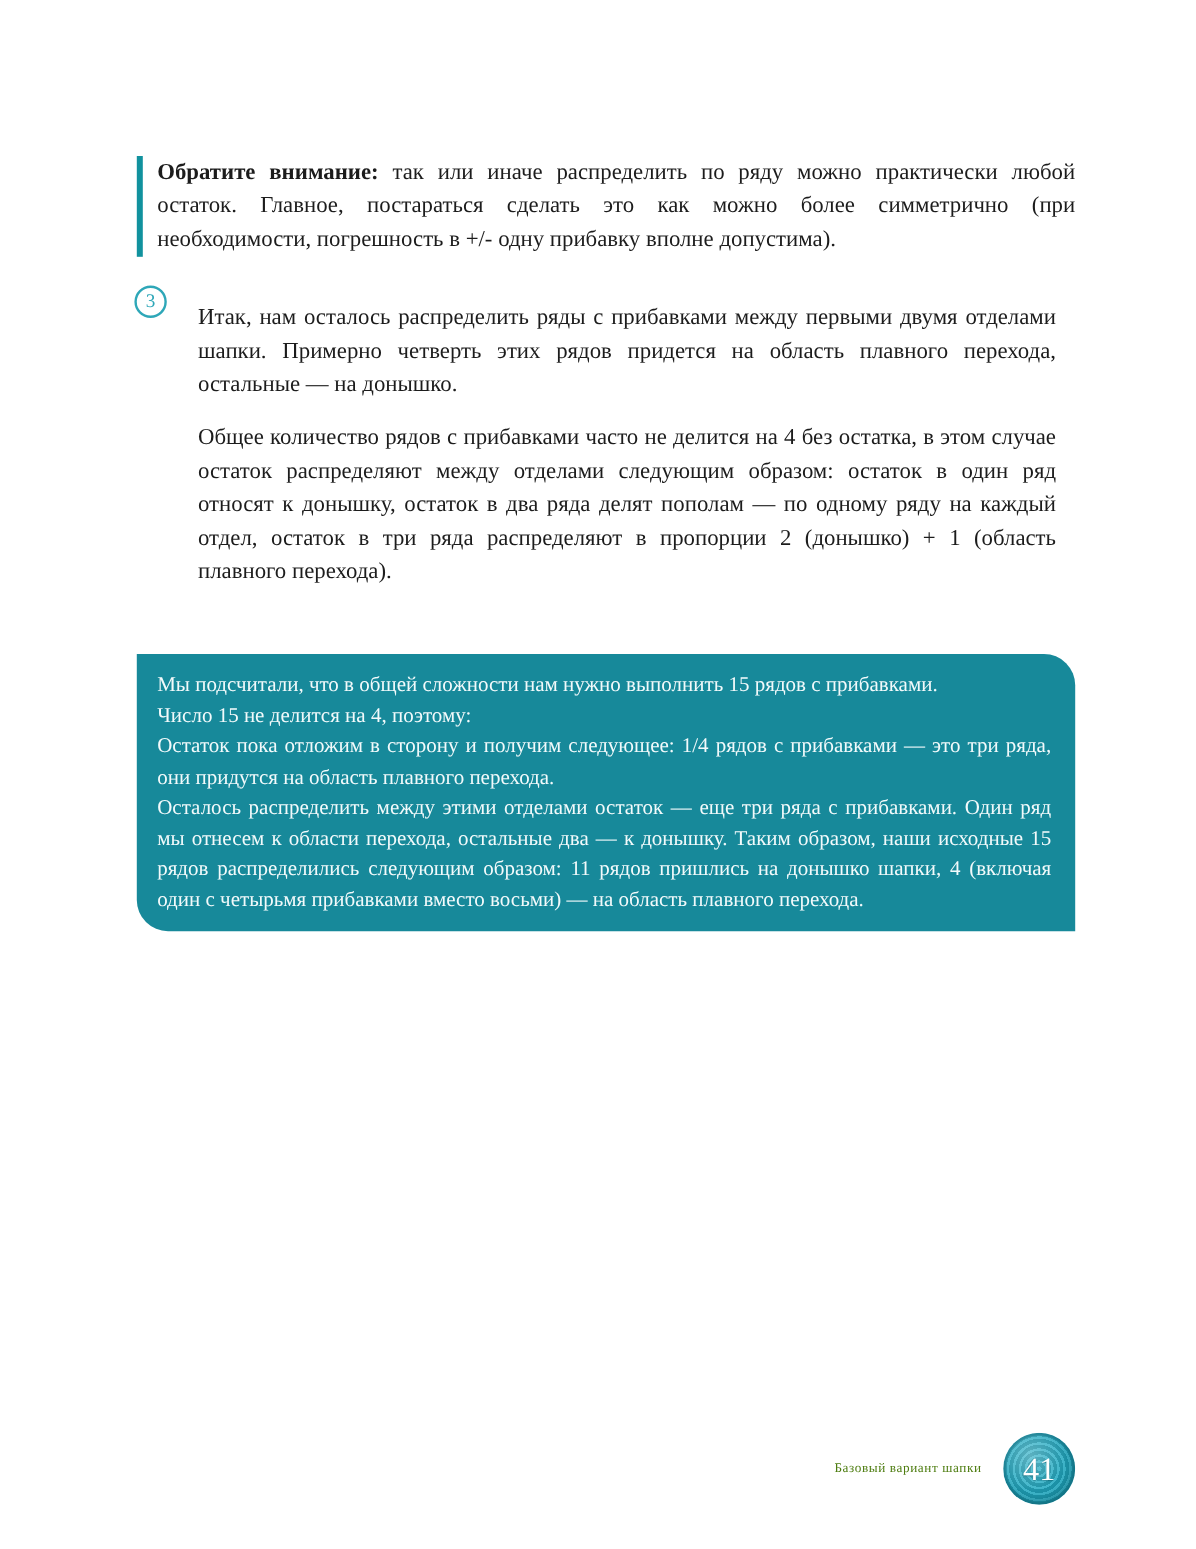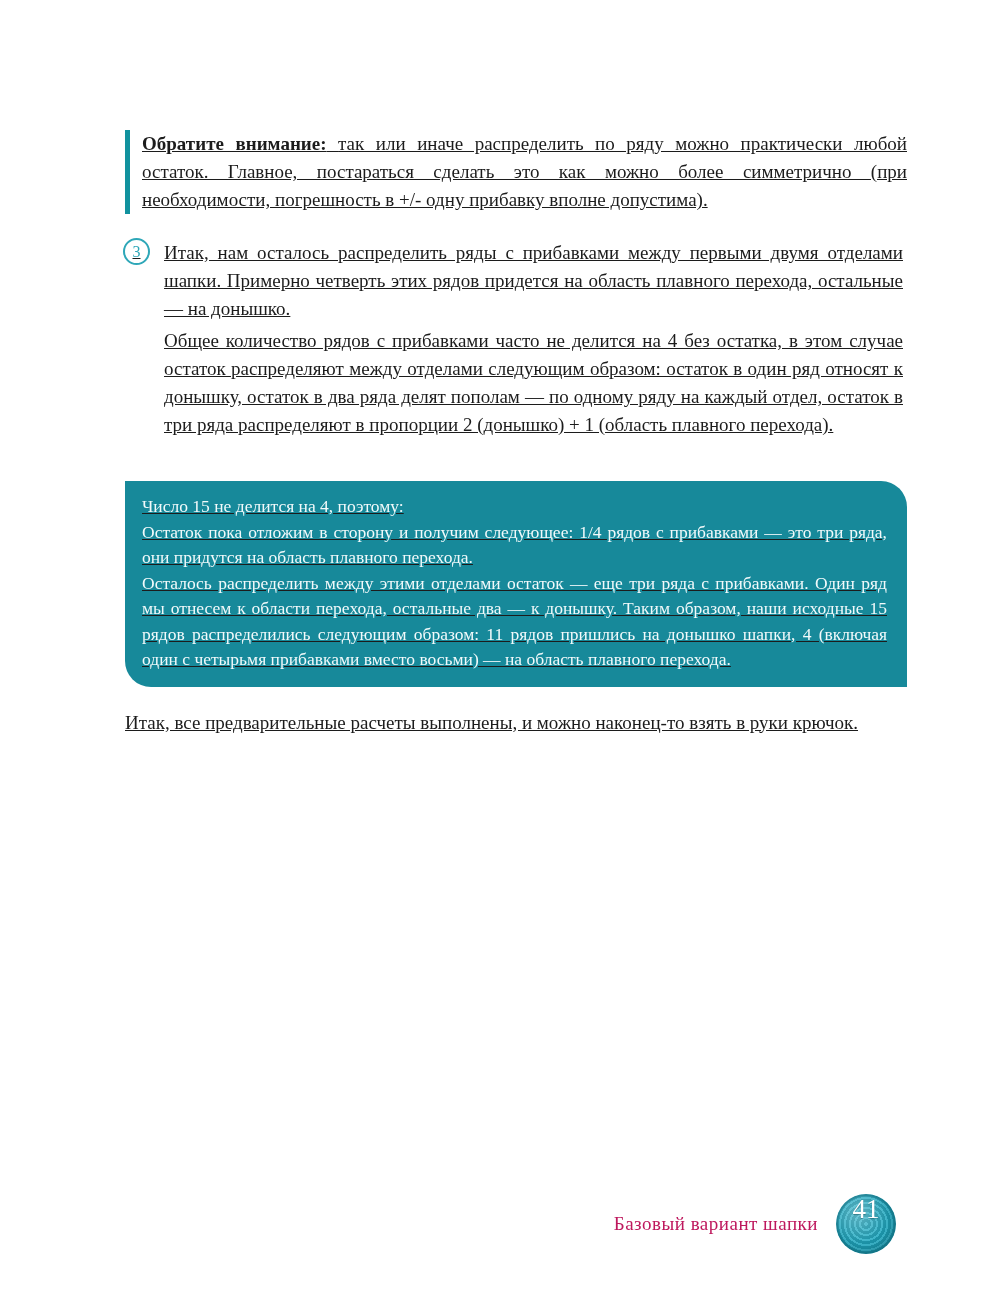--- a/index.html
+++ b/index.html
@@ -11,24 +11,23 @@
     position: relative;
     width: 997px;
     height: 1291px;
     background: #ffffff;
     font-family: "Liberation Serif", "DejaVu Serif", serif;
     color: #1c1c1c;
     overflow: hidden;
   }
   .content {
     position: absolute;
-    left: 125px;
+    left: 114px;
     top: 130px;
     width: 782px;
-    text-decoration: underline;
   }
 
   
   .note {
     display: flex;
     margin: 0 0 21px 0;
   }
   .note-bar {
     flex: none;
     width: 5px;
@@ -55,21 +54,21 @@
     margin: 3px 10px 0 -2px;
     border: 2px solid #2ea7b8;
     border-radius: 50%;
     color: #2ea7b8;
     font-size: 16px;
     line-height: 23px;
     text-align: center;
   }
   .item-body { min-width: 0; }
   .item-body p {
-    margin: 4px;
+    margin: 16px;
     font-size: 19px;
     line-height: 28px;
     text-align: justify;
   }
 
   
   .example-box {
     margin: 38px 0 0 0;
     background: #17899a;
     border-radius: 0 26px 0 26px;
@@ -92,30 +91,30 @@
   
   .page-footer {
     position: absolute;
     right: 101px;
     bottom: 37px;
     display: flex;
     align-items: center;
     gap: 18px;
   }
   .footer-title {
-    font-size: 19px;
-    color: #be185d;
+    font-size: 11px;
+    color: #4d7c0f;
     letter-spacing: 0.5px;
   }
   .page-badge {
     width: 60px;
     height: 60px;
     border-radius: 50%;
     display: flex;
-    align-items: flex-start;
+    align-items: center;
     justify-content: center;
     color: #ffffff;
     font-size: 27px;
     background:
       radial-gradient(circle at 38% 32%, rgba(255,255,255,0.28), rgba(255,255,255,0) 55%),
       repeating-radial-gradient(circle at 50% 50%, #3db4c9 0 2px, #1d93a8 2px 5px);
     box-shadow: inset 0 0 0 2px rgba(16,104,121,0.35), inset -3px -4px 8px rgba(10,90,105,0.45);
     text-shadow: 0 1px 1px rgba(0,60,70,0.4);
   }
 </style>
@@ -136,26 +135,26 @@
     <section class="numbered-item">
       <div class="item-number">3</div>
       <div class="item-body">
         <p>Итак, нам осталось распределить ряды с прибавками между первыми двумя отделами шапки. Примерно четверть этих рядов придется на область плавного перехода, остальные — на донышко.</p>
         <p>Общее количество рядов с прибавками часто не делится на 4 без остатка, в этом случае остаток распределяют между отделами следующим образом: остаток в один ряд относят к донышку, остаток в два ряда делят пополам — по одному ряду на каждый отдел, остаток в три ряда распределяют в пропорции 2 (донышко) + 1 (область плавного перехода).</p>
       </div>
     </section>
 
 
     <section class="example-box">
+      <p>Мы подсчитали, что в общей сложности нам нужно выполнить 15 рядов с прибавками.</p>
       <p>Число 15 не делится на 4, поэтому:</p>
       <p>Остаток пока отложим в сторону и получим следующее: 1/4 рядов с прибавками — это три ряда, они придутся на область плавного перехода.</p>
       <p>Осталось распределить между этими отделами остаток — еще три ряда с прибавками. Один ряд мы отнесем к области перехода, остальные два — к донышку. Таким образом, наши исходные 15 рядов распределились следующим образом: 11 рядов пришлись на донышко шапки, 4 (включая один с четырьмя прибавками вместо восьми) — на область плавного перехода.</p>
     </section>
 
-    <p class="closing">Итак, все предварительные расчеты выполнены, и можно наконец-то взять в руки крючок.</p>
 
   </main>
 
   <footer class="page-footer">
     <span class="footer-title">Базовый вариант шапки</span>
     <span class="page-badge">
       <span>41</span>
     </span>
   </footer>
 </div>

